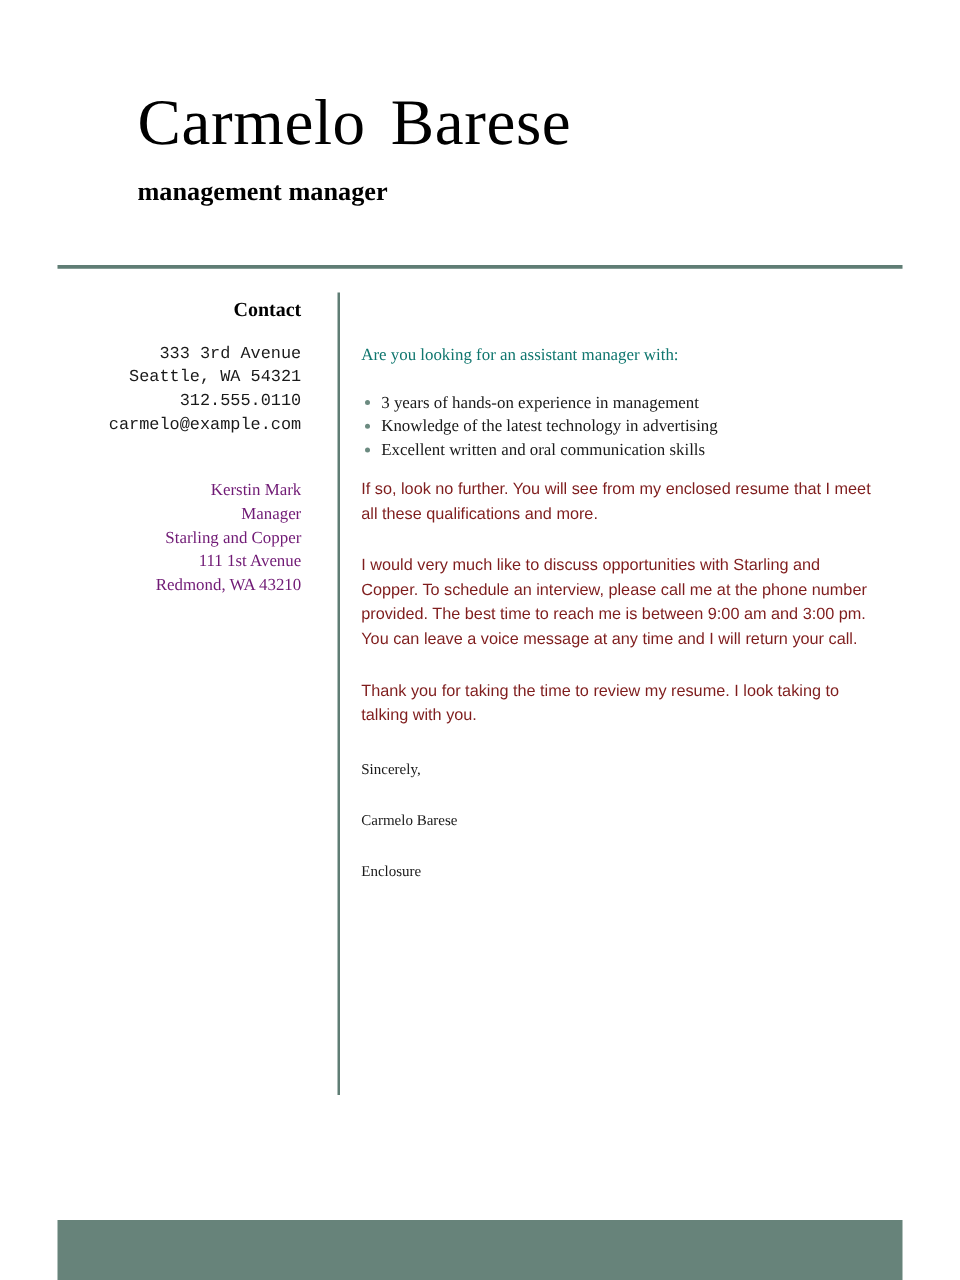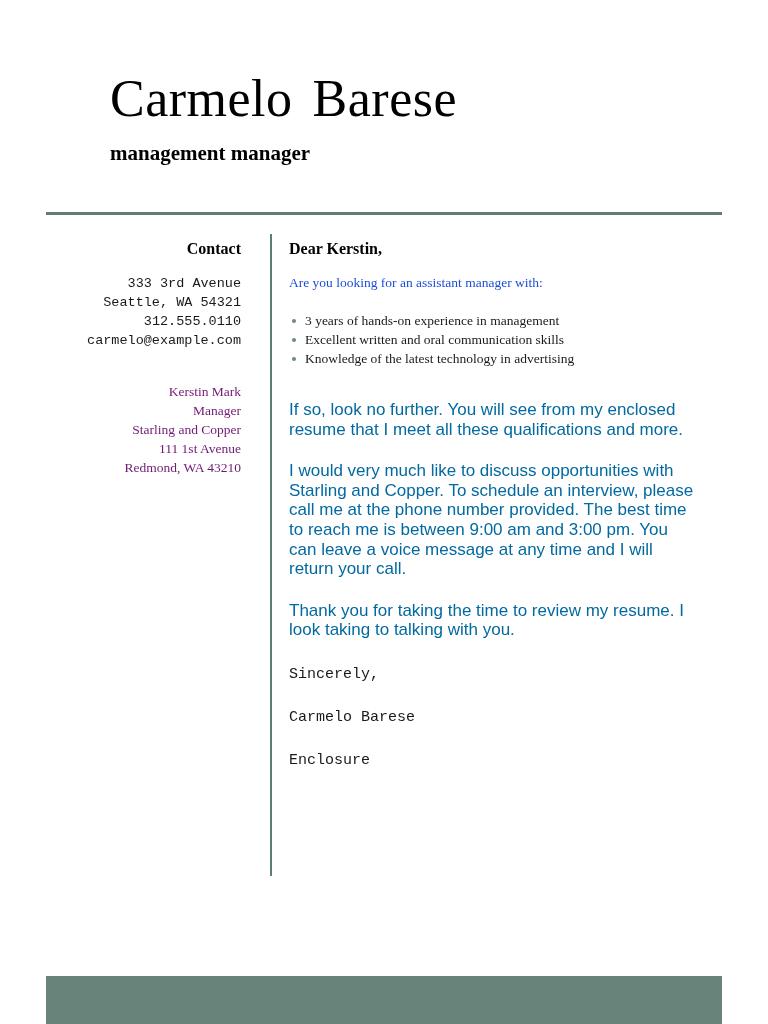--- a/index.html
+++ b/index.html
@@ -107,26 +107,27 @@
   .salutation {
     font-family: "Liberation Serif", serif;
     font-size: 16px;
     font-weight: 700;
     color: #000;
     margin-bottom: 17px;
   }
   .intro {
     font-family: "Liberation Serif", serif;
     font-size: 13.5px;
-    color: #1d4ed8;
+    color: #0f766e;
     margin-bottom: 20px;
+    margin-top: 36px;
   }
   .skills {
     list-style: none;
-    margin: 0 0 32px 0;
+    margin: 0 0 12px 0;
     padding: 0;
   }
   .skills li {
     position: relative;
     font-family: "Liberation Serif", serif;
     font-size: 13.5px;
     line-height: 19px;
     color: #1a1a1a;
     padding-left: 16px;
   }
@@ -135,29 +136,29 @@
     position: absolute;
     left: 3px;
     top: 8px;
     width: 4px;
     height: 4px;
     border-radius: 50%;
     background: #6b8a80;
   }
   .para {
     font-family: "Liberation Sans", sans-serif;
-    font-size: 17px;
+    font-size: 13px;
     line-height: 19.6px;
-    color: #0369a1;
+    color: #7f1d1d;
     margin: 0 0 22px 0;
   }
   .para.last { margin-bottom: 26px; }
   .closing-line {
-    font-family: Liberation Mono, monospace;
-    font-size: 15px;
+    font-family: Liberation Serif, serif;
+    font-size: 12px;
     color: #1a1a1a;
     margin-bottom: 26px;
   }
   .closing-line.enclosure { margin-bottom: 4px; }
 
   
   .footer-bar {
     position: absolute;
     left: 46px;
     top: 976px;
@@ -192,27 +193,26 @@
     <div class="recipient-block">
       <div class="recipient-line">Kerstin Mark</div>
       <div class="recipient-line">Manager</div>
       <div class="recipient-line">Starling and Copper</div>
       <div class="recipient-line">111 1st Avenue</div>
       <div class="recipient-line">Redmond, WA 43210</div>
     </div>
   </div>
 
   <div class="letter">
-    <div class="salutation">Dear Kerstin,</div>
     <div class="intro">Are you looking for an assistant manager with:</div>
 
     <ul class="skills">
       <li>3 years of hands-on experience in management</li>
+      <li>Knowledge of the latest technology in advertising</li>
       <li>Excellent written and oral communication skills</li>
-      <li>Knowledge of the latest technology in advertising</li>
     </ul>
 
     <p class="para">If so, look no further. You will see from my enclosed resume that I meet all these qualifications and more.</p>
     <p class="para">I would very much like to discuss opportunities with Starling and Copper. To schedule an interview, please call me at the phone number provided. The best time to reach me is between 9:00 am and 3:00 pm. You can leave a voice message at any time and I will return your call.</p>
     <p class="para last">Thank you for taking the time to review my resume. I look taking to talking with you.</p>
 
     <div class="closing-line">Sincerely,</div>
     <div class="closing-line">Carmelo Barese</div>
     <div class="closing-line enclosure">Enclosure</div>
   </div>

